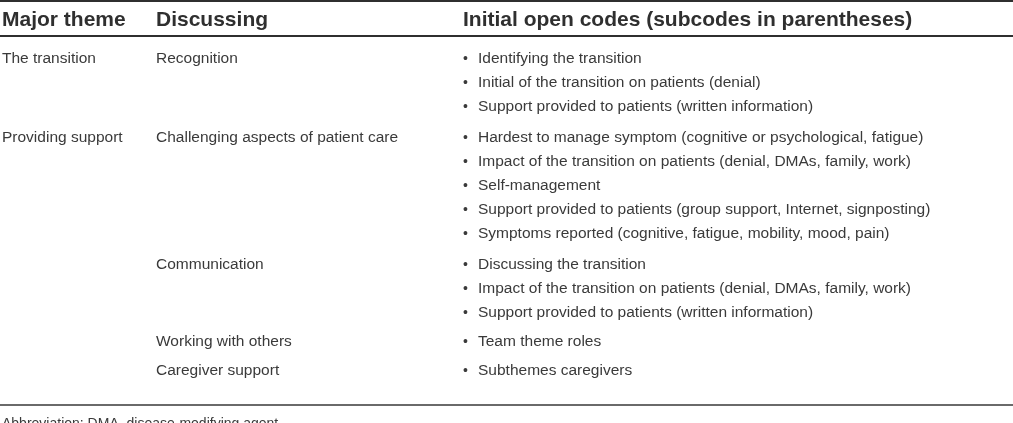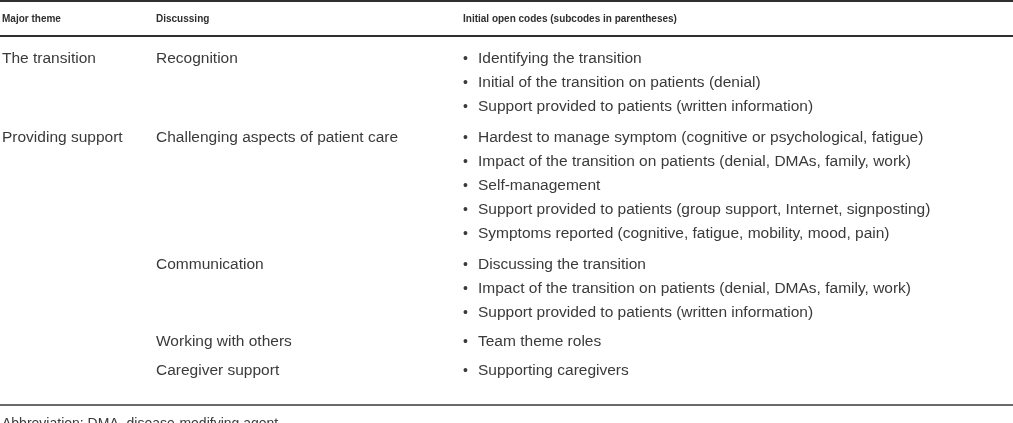--- a/index.html
+++ b/index.html
@@ -18,21 +18,21 @@
     width: 1013px;
     border-collapse: collapse;
     table-layout: fixed;
     border-bottom: 2px solid #6a6a6a;
   }
   .col-theme    { width: 156px; }
   .col-subtheme { width: 307px; }
   .col-codes    { width: 550px; }
 
   thead th {
-    font-size: 10px;
+    font-size: 21px;
     font-weight: 700;
     text-align: left;
     vertical-align: top;
     line-height: 20px;
     padding: 7px 0 6px 0;
     border-top: 2px solid #2f2f2f;
     border-bottom: 2px solid #2f2f2f;
     color: #2f2f2f;
     white-space: nowrap;
   }
@@ -122,20 +122,20 @@
       <td>
         <div class="code"><span class="b">•</span><span>Team theme roles</span></div>
       </td>
     </tr>
 
 
     <tr class="single last">
       <td class="first"></td>
       <td>Caregiver support</td>
       <td>
-        <div class="code"><span class="b">•</span><span>Supporting caregivers</span></div>
+        <div class="code"><span class="b">•</span><span>Subthemes caregivers</span></div>
       </td>
     </tr>
 
   </tbody>
 </table>
 
 <div class="footnote">Abbreviation: DMA, disease-modifying agent.</div>
 
 </body></html>

